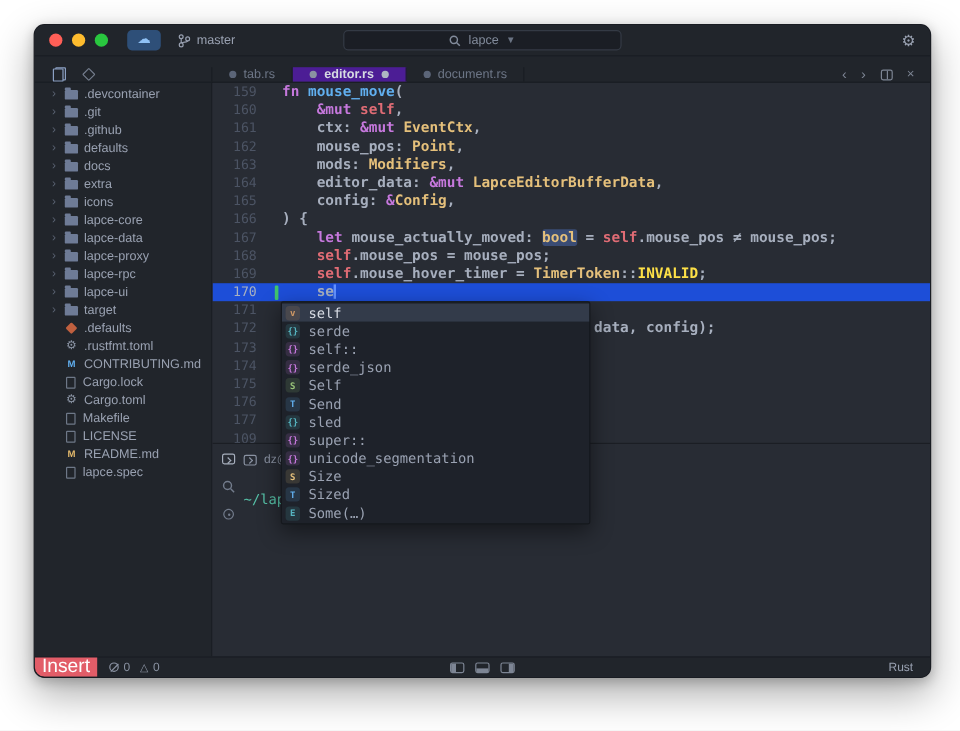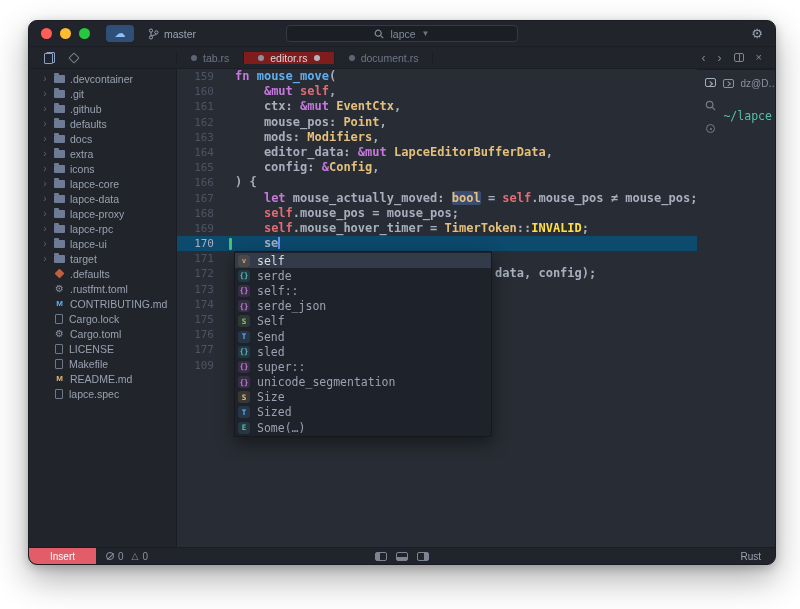--- a/index.html
+++ b/index.html
@@ -24,34 +24,34 @@
             color:#99a1b1; font-size:10.5px; }
   .search-pill { position:absolute; left:50%; transform:translateX(-50%);
                  width:232px; height:17px; border-radius:4px; background:#1b1e25;
                  border:1px solid #343a45; display:flex; align-items:center;
                  justify-content:center; gap:6px; color:#828b9b; font-size:10.5px; }
   .pill-chevron { font-size:8px; color:#6b7484; }
   .gear-btn { position:absolute; right:12px; color:#99a1b1; font-size:13px; line-height:1; }
 
   
   .tabbar { height:22px; flex:none; background:#21252b; border-bottom:1px solid #1a1d23;
-            display:flex; align-items:center; }
+            display:flex; align-items:flex-end; }
   .tabbar-left { width:148px; flex:none; display:flex; align-items:center; gap:15px;
                  padding-left:15px; border-right:1px solid #1a1d23; }
   .files-ico { width:11px; height:12px; position:relative; color:#8ba0c3; }
   .files-ico::before { content:""; position:absolute; right:0; top:0; width:7px; height:9px;
                        border:1px solid currentColor; border-radius:1px; }
   .files-ico::after  { content:""; position:absolute; left:0; bottom:0; width:7px; height:9px;
                        border:1px solid currentColor; border-radius:1px; background:#21252b; }
   .plugin-ico { width:8px; height:8px; border:1px solid #737c8c; border-radius:1px;
                 transform:rotate(45deg); }
   #tabs { display:flex; }
   .tab { display:flex; align-items:center; gap:6px; padding:0 14px;
          border-right:1px solid #1a1d23; color:#6d7687; font-size:10.5px; }
-  .tab.active { background:#7f1d1d; color:#d6dae2; }
+  .tab.active { background:#4c1d95; color:#d6dae2;font-weight:bold; }
   .tab-dot { width:6px; height:6px; border-radius:50%; background:#5b6578; flex:none; }
   .tab.active .tab-dot { background:#8a92a2; }
   .tab-mod { width:6px; height:6px; border-radius:50%; background:#aeb6c2; flex:none; }
   .tab-actions { margin-left:auto; display:flex; align-items:center; gap:12px;
                  padding:0 13px; color:#7d8594; }
   .nav-ch { font-size:12px; line-height:1; }
   .split-ico { width:10px; height:9px; border:1px solid currentColor; border-radius:2px;
                position:relative; }
   .split-ico::after { content:""; position:absolute; left:4px; top:0; bottom:0; width:1px;
                       background:currentColor; }
@@ -70,28 +70,28 @@
   .folder-ico::before { content:""; position:absolute; top:-2px; left:0; width:5px; height:2px;
                         background:#6e7b96; border-radius:1px 1px 0 0; }
   .doc-ico { width:8px; height:10px; border:1px solid #6e7888; border-radius:1px; margin:0 1px; }
   .git-ico { width:7px; height:7px; background:#c0603f; border-radius:1px;
              transform:rotate(45deg); margin:0 2px; }
   .gear-ico { width:11px; font-size:10px; line-height:1; color:#8a93a3; }
   .md-ico { width:11px; font-size:8px; font-weight:bold; line-height:1; }
   .md-blue{color:#61afef} .md-yellow{color:#e2b86b}
   .tree-label { white-space:nowrap; }
 
-  .main { flex:1; position:relative; background:#282c34; display:flex; flex-direction:row;
+  .main { flex:1; position:relative; background:#282c34; display:flex; flex-direction:column;
           overflow:hidden; }
 
   
   .editor { height:300px; flex:none; overflow:hidden;
             font-family:"DejaVu Sans Mono",monospace; font-size:12px; }
   .code-line { height:15.2px; line-height:15.2px; display:flex; position:relative; }
-  .code-line.current { background:#0c4a6e; }
+  .code-line.current { background:#1d4ed8; }
   .ln { width:50px; flex:none; text-align:right; padding-right:13px; color:#4c5464;
         font-size:11px; }
   .code-line.current .ln { color:#a9b1c0; }
   .change-bar { position:absolute; left:52px; top:1.5px; height:12px; width:3px;
                 background:#40c56d; border-radius:1px; }
   .code-text { white-space:pre; margin-left:8px;font-weight:bold; }
   .s-pl{color:#a7afbe} .s-kw{color:#c678dd} .s-fn{color:#61afef} .s-ty{color:#e5c07b}
   .s-slf{color:#e06c75} .s-cst{color:#fde047}
   .s-tyhl{color:#e5c07b; background:#3a4c74; border-radius:2px;margin-top:20px;}
   .caret { display:inline-block; width:2px; height:12px; background:#6492ff;
@@ -125,22 +125,22 @@
   .panel-content { flex:1; padding-top:5px; position:relative; }
   .term-tab { display:flex; align-items:center; gap:6px; height:16px; color:#8a92a2;
               font-size:10px; }
   .term-cwd { margin-top:18px; font-family:"DejaVu Sans Mono",monospace; font-size:11.5px;
               color:#56c2a8; }
 
   
   .statusbar { height:17px; flex:none; background:#21252b; border-top:1px solid #1a1d23;
                display:flex; align-items:center; font-size:10px; color:#8b93a3;
                position:relative; }
-  .mode-badge { height:100%; padding:0 21px; display:flex; align-items:center; color:#fff;
-                background:#e25d68; font-size:10px; border-bottom-left-radius:8px; }
+  .mode-badge { height:100%; padding:0 6px; display:flex; align-items:center; color:#fff;
+                background:#e25d68; font-size:16px; border-bottom-left-radius:8px; }
   .diag { display:flex; align-items:center; gap:4px; margin-left:10px; }
   .err-ico { width:8px; height:8px; border:1px solid #8b93a3; border-radius:50%;
              position:relative; flex:none; }
   .err-ico::after { content:""; position:absolute; left:-1px; top:3px; width:9px; height:1px;
                     background:#8b93a3; transform:rotate(-45deg); }
   .warn-ico { font-size:9px; line-height:1; }
   .diag-count { margin-right:4px; }
   .sb-center { position:absolute; left:50%; transform:translateX(-50%); display:flex;
                gap:9px; align-items:center; }
   .sb-ico { width:12px; height:9px; border:1px solid #7d8594; border-radius:2px;
@@ -301,26 +301,26 @@
             <span class="tree-label">Cargo.lock</span>
           </div>
           <div class="tree-row">
             <span class="tree-chevron"></span>
             <span class="ico gear-ico">⚙</span>
             <span class="tree-label">Cargo.toml</span>
           </div>
           <div class="tree-row">
             <span class="tree-chevron"></span>
             <span class="ico doc-ico"></span>
+            <span class="tree-label">Makefile</span>
+          </div>
+          <div class="tree-row">
+            <span class="tree-chevron"></span>
+            <span class="ico doc-ico"></span>
             <span class="tree-label">LICENSE</span>
-          </div>
-          <div class="tree-row">
-            <span class="tree-chevron"></span>
-            <span class="ico doc-ico"></span>
-            <span class="tree-label">Makefile</span>
           </div>
           <div class="tree-row">
             <span class="tree-chevron"></span>
             <span class="ico md-ico md-yellow">M</span>
             <span class="tree-label">README.md</span>
           </div>
           <div class="tree-row">
             <span class="tree-chevron"></span>
             <span class="ico doc-ico"></span>
             <span class="tree-label">lapce.spec</span>

